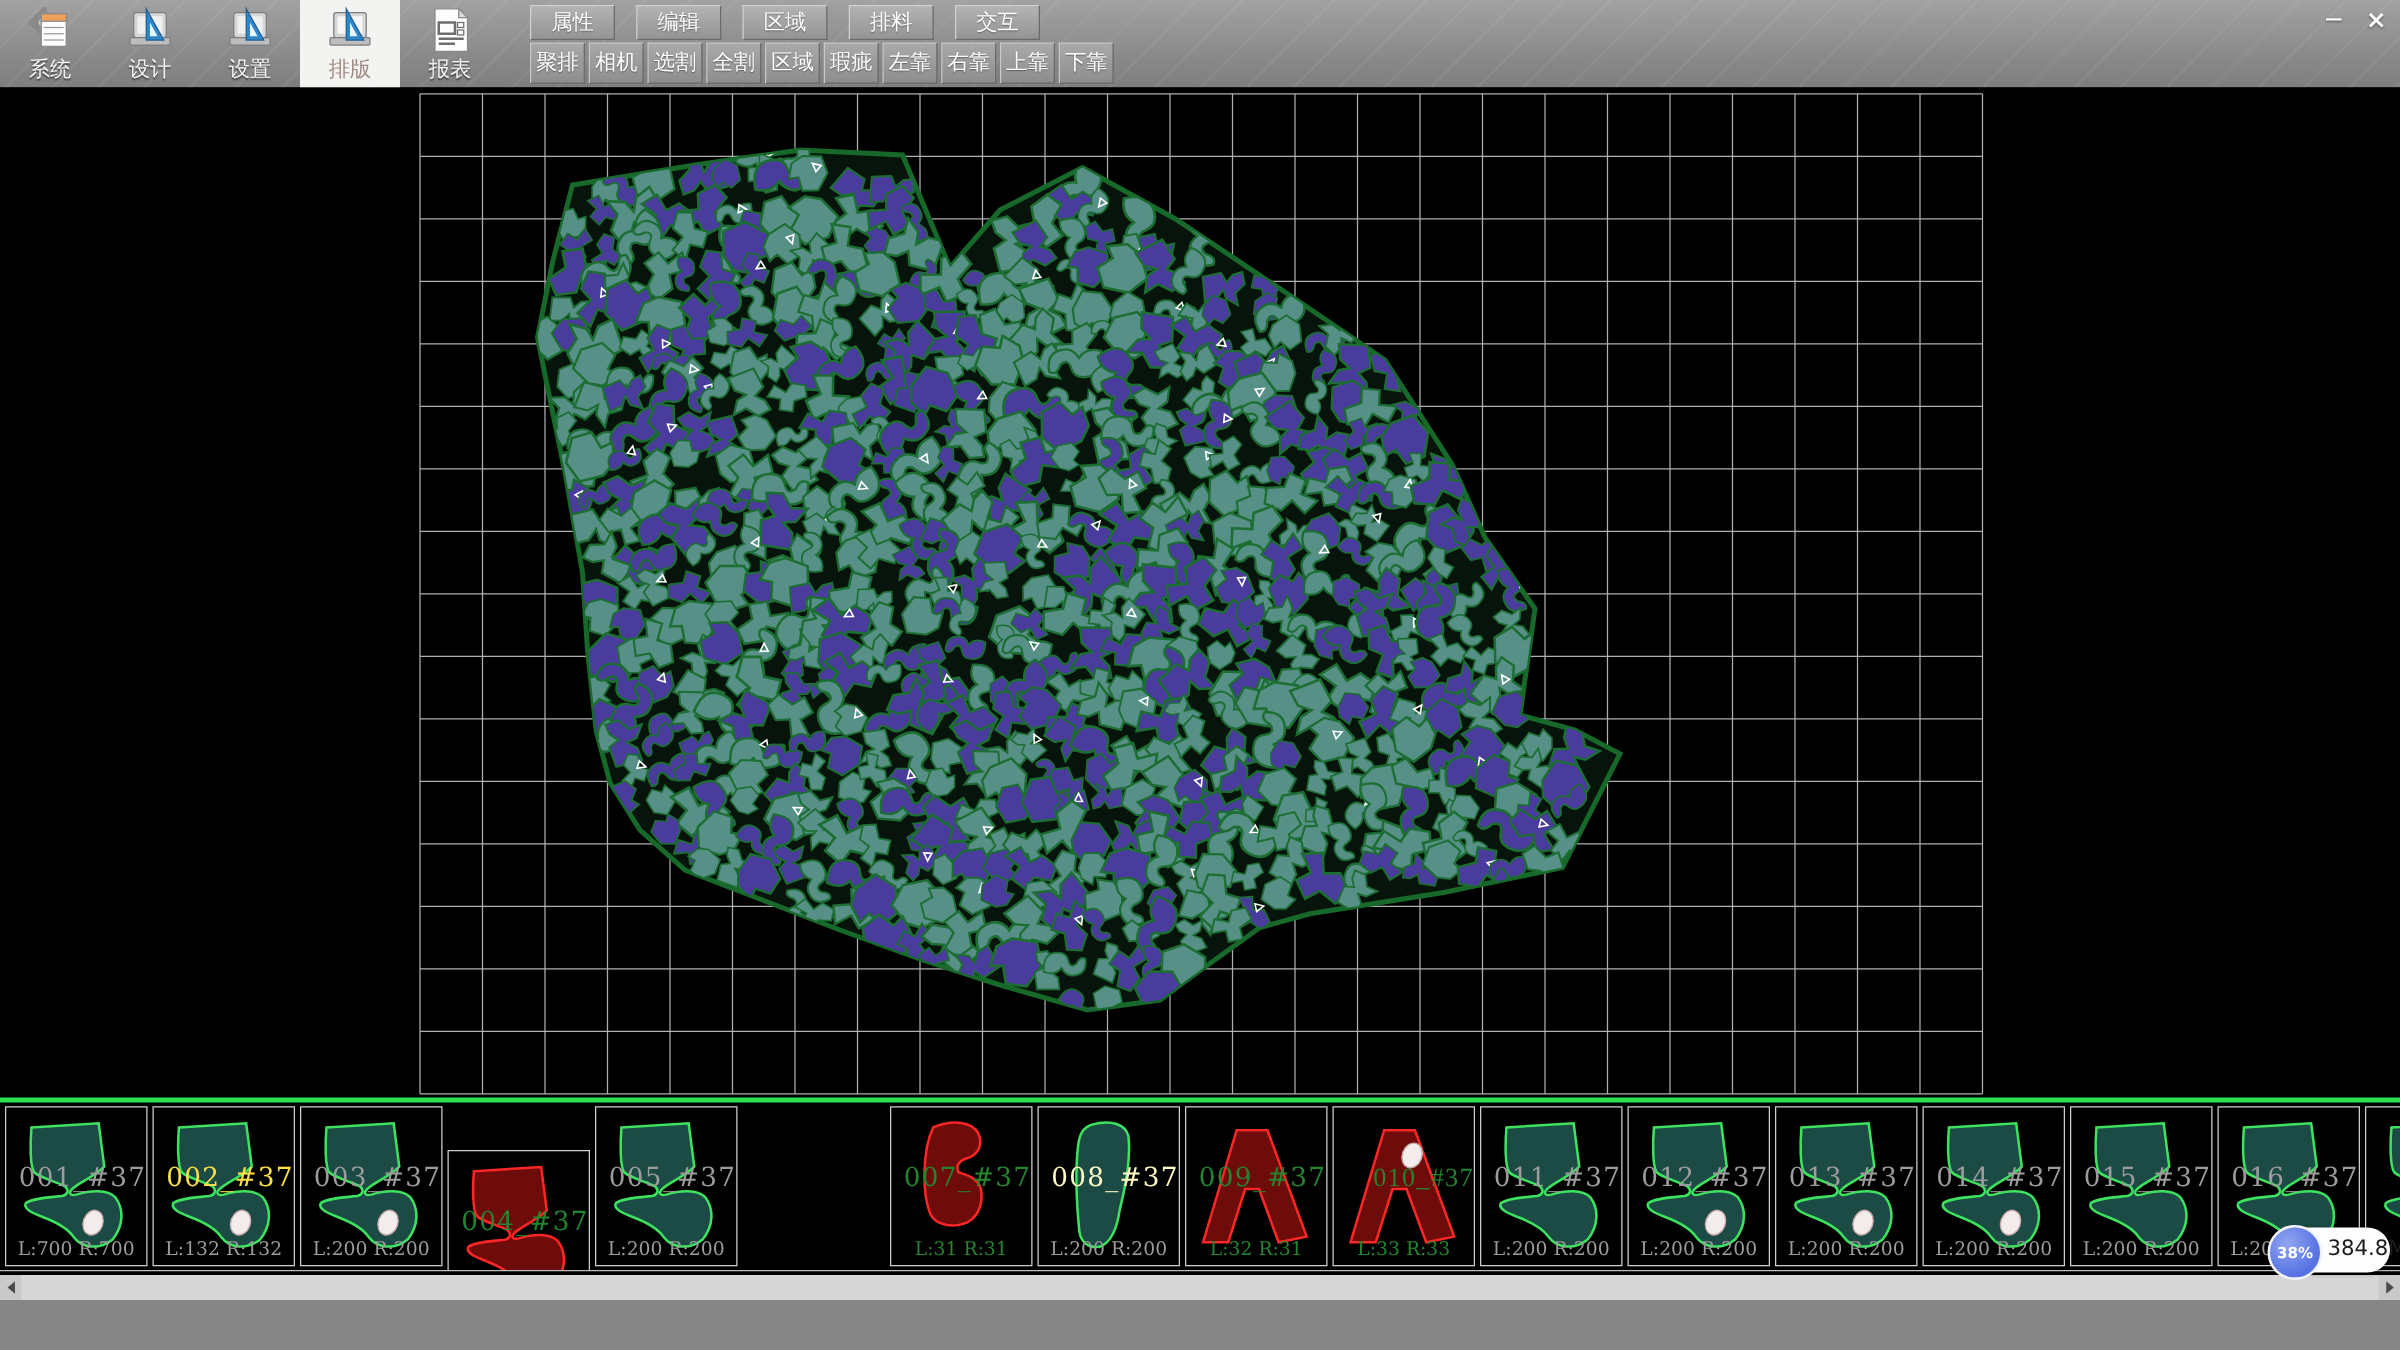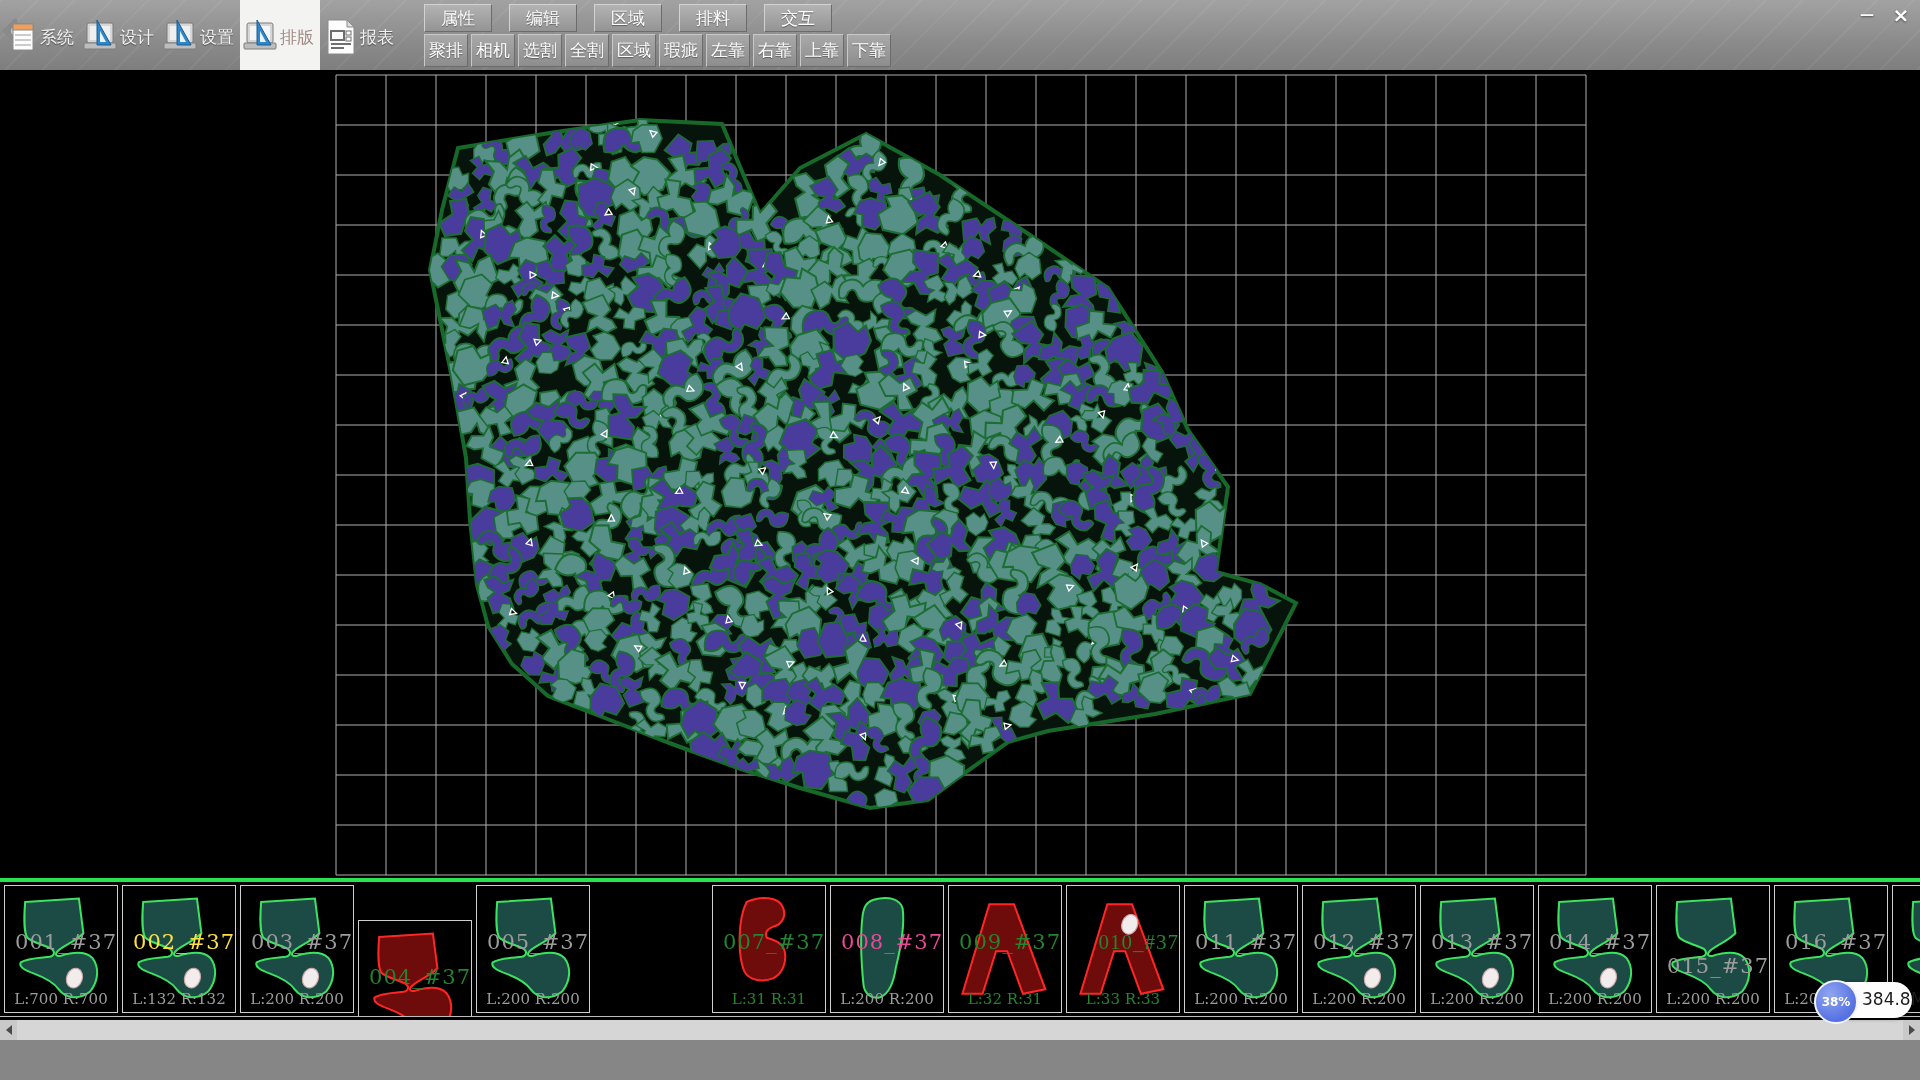--- a/index.html
+++ b/index.html
@@ -6,21 +6,21 @@
   #app{position:relative;width:1920px;height:1080px;overflow:hidden;
        font-family:"DejaVu Sans",sans-serif;background:#000;}
 
   
   .topbar{position:absolute;left:0;top:0;width:1920px;height:70px;
           background:linear-gradient(#a2a2a2,#8b8b8b 60%,#7e7e7e);
           border-bottom:2px solid #1c1c1c;}
   .topbar .texture{position:absolute;inset:0;pointer-events:none;
           background:repeating-linear-gradient(135deg,rgba(255,255,255,.05) 0 2px,transparent 2px 26px);}
   .bigbtns{position:absolute;left:0;top:0;height:70px;display:flex;}
-  .bigbtn{width:80px;height:70px;display:flex;align-items:center;
+  .bigbtn{width:80px;height:70px;display:flex;flex-direction:column;align-items:center;
           justify-content:flex-start;padding-top:3px;box-sizing:border-box;cursor:default;}
   .bigbtn .ic{width:40px;height:42px;display:flex;align-items:center;justify-content:center;}
   .bigbtn .lbl{font-size:17px;color:#f2f2f2;text-shadow:0 1px 1px rgba(0,0,0,.45);line-height:22px;}
   .bigbtn.active{background:#f3f3f1;}
   .bigbtn.active .lbl{color:#a08a82;text-shadow:none;}
 
   .menurow{position:absolute;left:424px;top:4px;display:flex;gap:17px;}
   .menubtn{width:66px;height:26px;line-height:26px;text-align:center;font-size:17px;color:#fff;
            text-shadow:0 1px 1px rgba(0,0,0,.4);
            background:linear-gradient(#b3b3b3,#949494);
@@ -1029,21 +1029,21 @@
       <svg viewBox="0 0 100 100" preserveAspectRatio="xMidYMid meet">
           <path d="M30,8 C44,2 58,4 62,12 C66,20 62,28 54,30 C48,32 46,36 48,40 C54,42 62,44 64,52 C66,62 62,72 54,76 C44,80 32,78 28,70 C22,56 22,24 30,8 Z" fill="#6e0b0b" stroke="#ff2626" stroke-width="1.8"></path>
         </svg>
       <div class="tile-label" style="color: rgb(35, 133, 47);">007_#37</div>
       <div class="tile-lr" style="color: rgb(35, 133, 47);">L:31 R:31</div>
     </div>
       <div class="tile" style="left: 830px;">
       <svg viewBox="0 0 100 100" preserveAspectRatio="xMidYMid meet">
           <path d="M38,6 C52,2 62,6 64,14 C66,30 62,50 58,66 C56,80 52,90 44,93 C36,95 30,90 29,82 C27,62 26,40 28,22 C29,12 32,8 38,6 Z" fill="#1c4a44" stroke="#3de25f" stroke-width="1.8"></path>
         </svg>
-      <div class="tile-label" style="color: #ec4899;">008_#37</div>
+      <div class="tile-label" style="color: #fef9c3;">008_#37</div>
       <div class="tile-lr" style="color: rgb(156, 156, 156);">L:200 R:200</div>
     </div>
       <div class="tile" style="left: 948px;">
       <svg viewBox="0 0 100 100" preserveAspectRatio="xMidYMid meet">
           <path d="M12,90 L36,10 L58,10 L86,86 L66,90 L52,52 L42,52 L30,90 Z" fill="#6e0b0b" stroke="#ff2626" stroke-width="1.8"></path>
         </svg>
       <div class="tile-label" style="color: rgb(35, 133, 47);">009_#37</div>
       <div class="tile-lr" style="color: rgb(35, 133, 47);">L:32 R:31</div>
     </div>
       <div class="tile" style="left: 1066px;">
@@ -1082,21 +1082,21 @@
           <path d="M18,8 L66,5 L70,36 C62,44 52,47 47,52 C44,55 46,57 50,56 C60,53 72,52 78,58 C84,66 84,78 76,88 C66,96 54,94 48,86 C43,79 34,75 26,72 C18,69 12,66 14,62 C20,58 32,58 40,57 C44,56 45,53 42,50 C34,46 24,44 20,40 C17,36 17,20 18,8 Z" fill="#1c4a44" stroke="#3de25f" stroke-width="1.8"></path>
           <ellipse cx="62" cy="76" rx="7" ry="9" transform="rotate(20 62 76)" fill="#f2ecec" stroke="#c9a8a8"></ellipse>
         </svg>
       <div class="tile-label" style="color: rgb(156, 156, 156);">014_#37</div>
       <div class="tile-lr" style="color: rgb(156, 156, 156);">L:200 R:200</div>
     </div>
       <div class="tile" style="left: 1656px;">
       <svg viewBox="0 0 100 100" preserveAspectRatio="xMidYMid meet">
           <path d="M18,8 L66,5 L70,36 C62,44 52,47 47,52 C44,55 46,57 50,56 C60,53 72,52 78,58 C84,66 84,78 76,88 C66,96 54,94 48,86 C43,79 34,75 26,72 C18,69 12,66 14,62 C20,58 32,58 40,57 C44,56 45,53 42,50 C34,46 24,44 20,40 C17,36 17,20 18,8 Z" fill="#1c4a44" stroke="#3de25f" stroke-width="1.8"></path>
         </svg>
-      <div class="tile-label" style="color: rgb(156, 156, 156); margin-top: 24px;">015_#37</div>
+      <div class="tile-label" style="color: rgb(156, 156, 156);">015_#37</div>
       <div class="tile-lr" style="color: rgb(156, 156, 156);">L:200 R:200</div>
     </div>
       <div class="tile" style="left: 1774px; padding-left: 20px;">
       <svg viewBox="0 0 100 100" preserveAspectRatio="xMidYMid meet">
           <path d="M18,8 L66,5 L70,36 C62,44 52,47 47,52 C44,55 46,57 50,56 C60,53 72,52 78,58 C84,66 84,78 76,88 C66,96 54,94 48,86 C43,79 34,75 26,72 C18,69 12,66 14,62 C20,58 32,58 40,57 C44,56 45,53 42,50 C34,46 24,44 20,40 C17,36 17,20 18,8 Z" fill="#1c4a44" stroke="#3de25f" stroke-width="1.8"></path>
         </svg>
       <div class="tile-label" style="color: rgb(156, 156, 156);">016_#37</div>
       <div class="tile-lr" style="color: rgb(156, 156, 156);">L:200 R:200</div>
     </div>
       <div class="tile" style="left: 1892px;">

